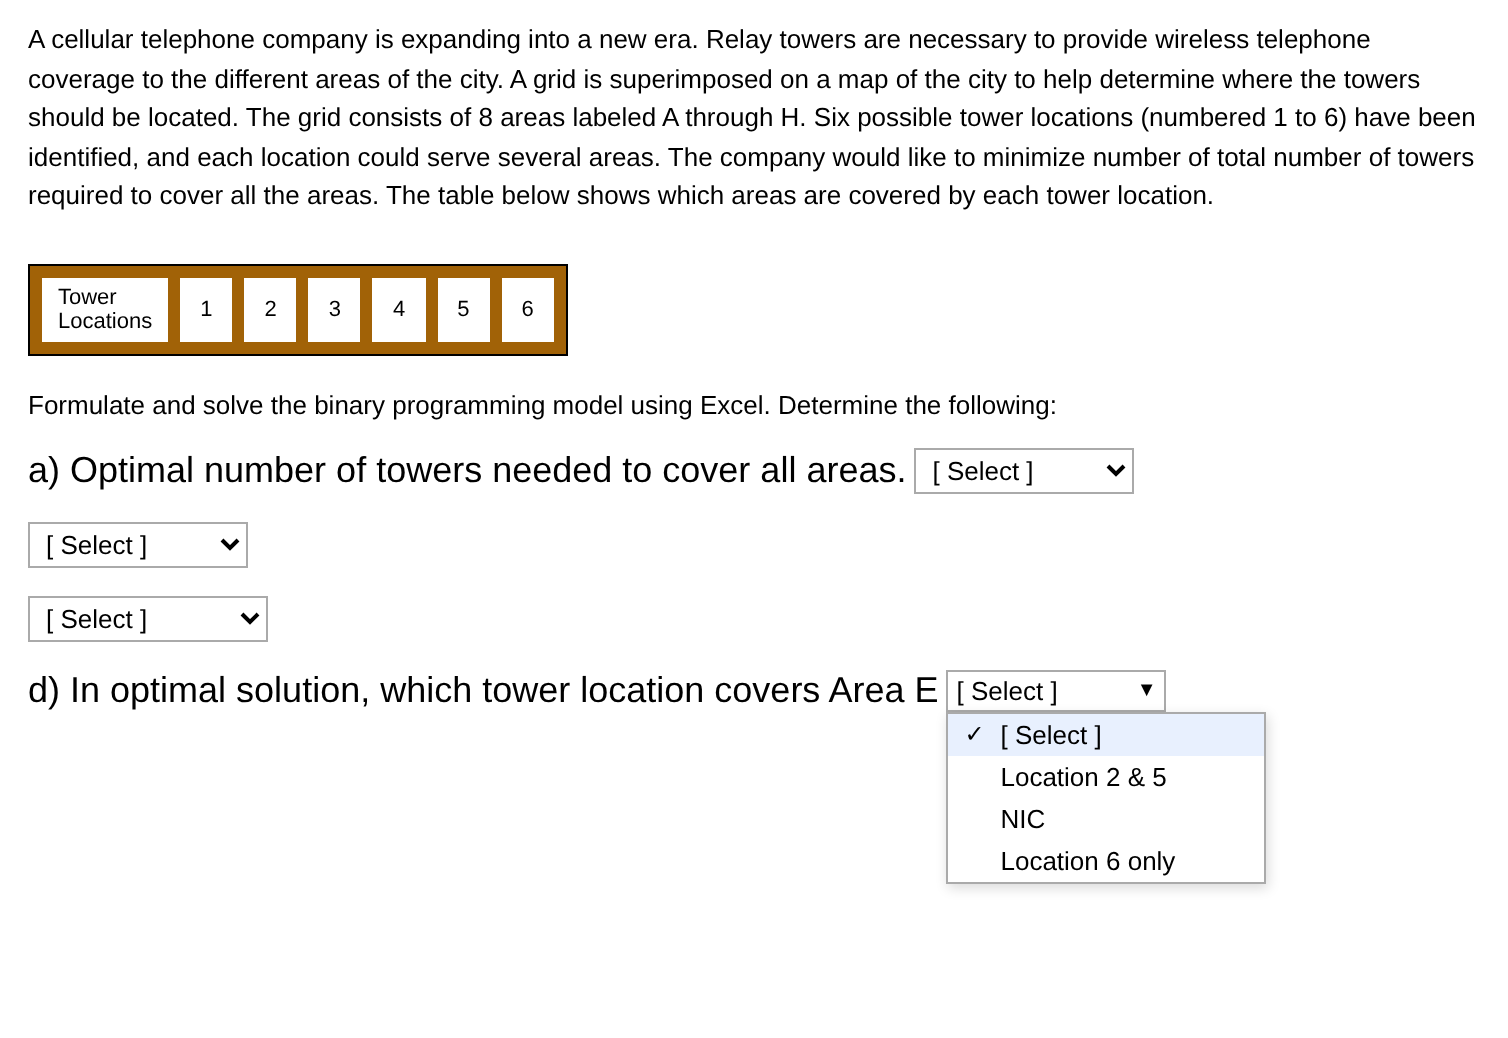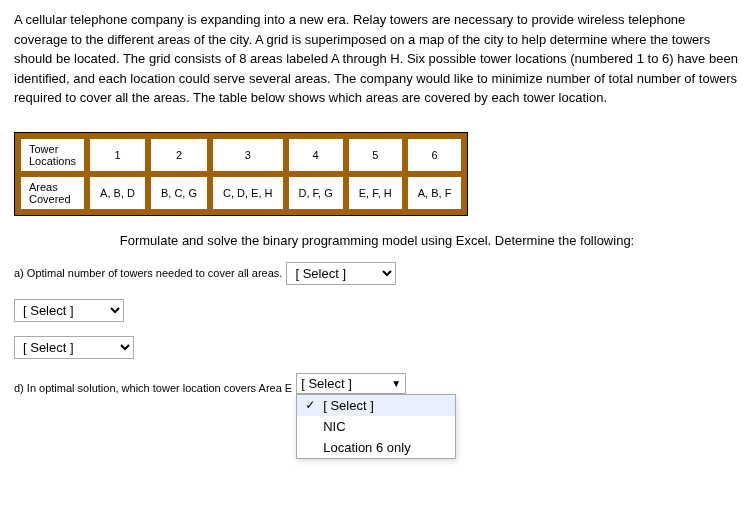--- a/index.html
+++ b/index.html
@@ -35,33 +35,32 @@
       white-space: nowrap;
     }
     .question-block {
       margin-bottom: 14px;
       display: flex;
       align-items: center;
       flex-wrap: wrap;
       gap: 4px;
     }
     .question-text {
-      font-size: 11px;
+      font-size: 18px;
     }
     select {
       font-size: 13px;
       padding: 2px 4px;
       min-width: 110px;
       border: 1px solid #aaa;
       background: #fff;
     }
     .formulate-text {
       margin-bottom: 14px;
       font-size: 13px;
-      text-align: center;
     }
     .dropdown-open-wrapper {
       position: relative;
       display: inline-block;
     }
     .dropdown-open {
       font-size: 13px;
       padding: 2px 4px;
       min-width: 110px;
       border: 1px solid #aaa;
@@ -120,29 +119,20 @@
     <tbody>
         <tr>
       <td style="vertical-align:top;">Tower<br>Locations</td>
       <td style="text-align:center;">1</td>
       <td style="text-align:center;">2</td>
       <td style="text-align:center;">3</td>
       <td style="text-align:center;">4</td>
       <td style="text-align:center;">5</td>
       <td style="text-align:center;">6</td>
     </tr>
-    <tr>
-      <td>Areas<br>Covered</td>
-      <td>A, B, D</td>
-      <td>B, C, G</td>
-      <td>C, D, E, H</td>
-      <td>D, F, G</td>
-      <td>E, F, H</td>
-      <td>A, B, F</td>
-    </tr>
   </tbody>
     </table>
 </div>
 
 
 <div class="formulate-text">
   <span>Formulate and solve the binary programming model using Excel.  Determine the following:</span>
 </div>
 
 
@@ -189,20 +179,24 @@
       <span>[ Select ]</span>
       <span class="chevron">▼</span>
     </div>
     <div class="dropdown-list">
       <div class="dropdown-list-item selected">
         <span class="checkmark">✓</span>
         <span>[ Select ]</span>
       </div>
       <div class="dropdown-list-item">
         <span class="checkmark"></span>
+        <span>Location 2 &amp; 5</span>
+      </div>
+      <div class="dropdown-list-item">
+        <span class="checkmark"></span>
         <span>NIC</span>
       </div>
       <div class="dropdown-list-item">
         <span class="checkmark"></span>
         <span>Location 6 only</span>
       </div>
     </div>
   </div>
 </div>
 

